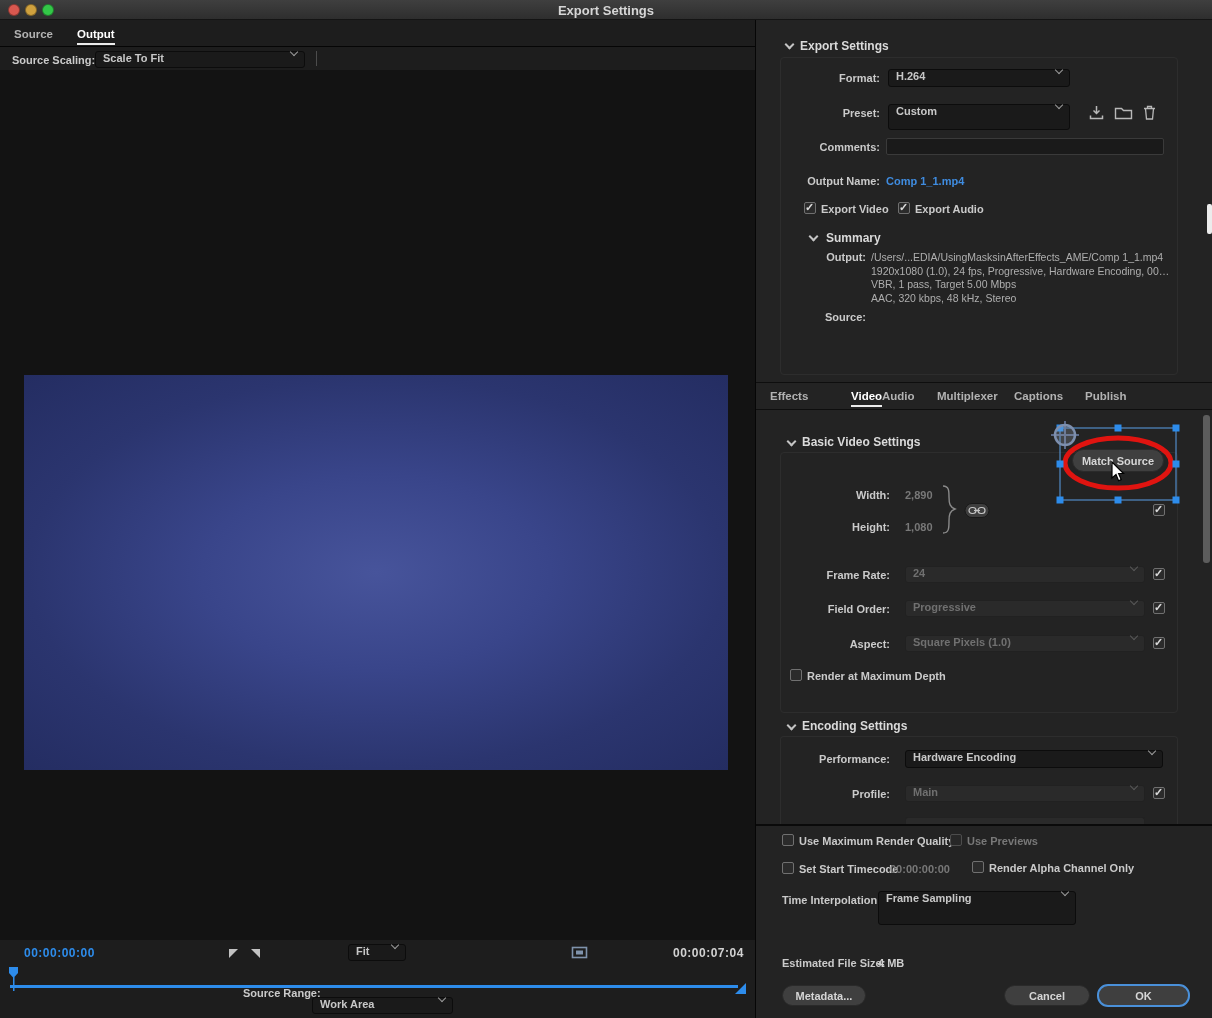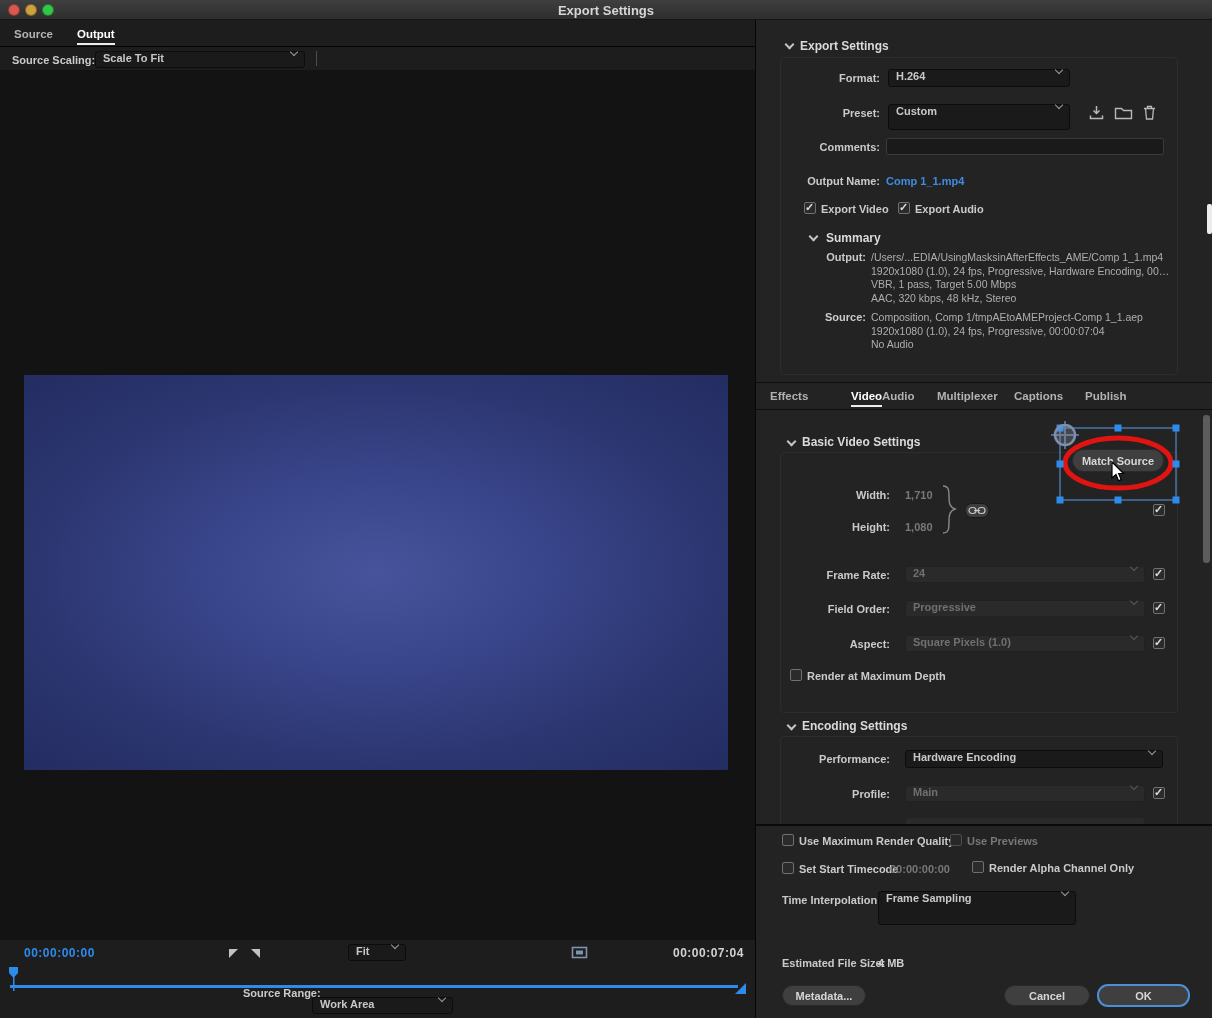--- a/index.html
+++ b/index.html
@@ -169,46 +169,41 @@
 
   <span class="lbl r" style="left:766px;top:251px;width:100px">Output:</span>
   <div class="abs sumtxt" style="left:871px;top:251px;width:300px">
     <div>/Users/...EDIA/UsingMasksinAfterEffects_AME/Comp 1_1.mp4</div>
     <div>1920x1080 (1.0), 24 fps, Progressive, Hardware Encoding, 00…</div>
     <div>VBR, 1 pass, Target 5.00 Mbps</div>
     <div>AAC, 320 kbps, 48 kHz, Stereo</div>
   </div>
 
   <span class="lbl r" style="left:766px;top:311px;width:100px">Source:</span>
-  <div class="abs sumtxt" style="left:871px;top:311px;width:300px">
-    <div>Composition, Comp 1/tmpAEtoAMEProject-Comp 1_1.aep</div>
-    <div>1920x1080 (1.0), 24 fps, Progressive, 00:00:07:04</div>
-    <div>No Audio</div>
-  </div>
 
   <div class="hline" style="left:756px;top:382px;width:456px;background:#0e0e0e"></div>
 
   <span class="tab" style="left:770px;top:390px">Effects</span>
   <span class="tab active" style="left:851px;top:390px">Video</span>
   <span class="tab" style="left:882px;top:390px">Audio</span>
   <span class="tab" style="left:937px;top:390px">Multiplexer</span>
   <span class="tab" style="left:1014px;top:390px">Captions</span>
   <span class="tab" style="left:1085px;top:390px">Publish</span>
   <div class="hline" style="left:756px;top:409px;width:456px;background:#0e0e0e"></div>
 
   <div class="groupbox" style="left:780px;top:452px;width:398px;height:261px"></div>
   <span class="chev" style="left:788px;top:438px"></span>
   <span class="sechead" style="left:802px;top:435px">Basic Video Settings</span>
 
   <div class="btn" style="left:1072px;top:449px;width:92px;height:23px;border-radius:12px">
     <span>Match Source</span>
   </div>
 
   <span class="lbl r" style="left:770px;top:489px;width:120px">Width:</span>
-  <span class="abs dim" style="left:905px;top:489px;font-weight:700">1,710</span>
+  <span class="abs dim" style="left:905px;top:489px;font-weight:700">2,890</span>
   <span class="lbl r" style="left:770px;top:521px;width:120px">Height:</span>
   <span class="abs dim" style="left:905px;top:521px;font-weight:700">1,080</span>
 
   <span class="abs" style="left:941px;top:485px">
     <svg width="16" height="50">
         <path d="M2 1 C8 1 8 6 8 12 C8 19 9 22 14 24 C9 26 8 29 8 36 C8 43 8 48 2 48" fill="none" stroke="#8a8a8a" stroke-width="1.4"></path>
       </svg>
   </span>
   <span class="abs" style="left:964px;top:502px">
     <svg width="26" height="17">

